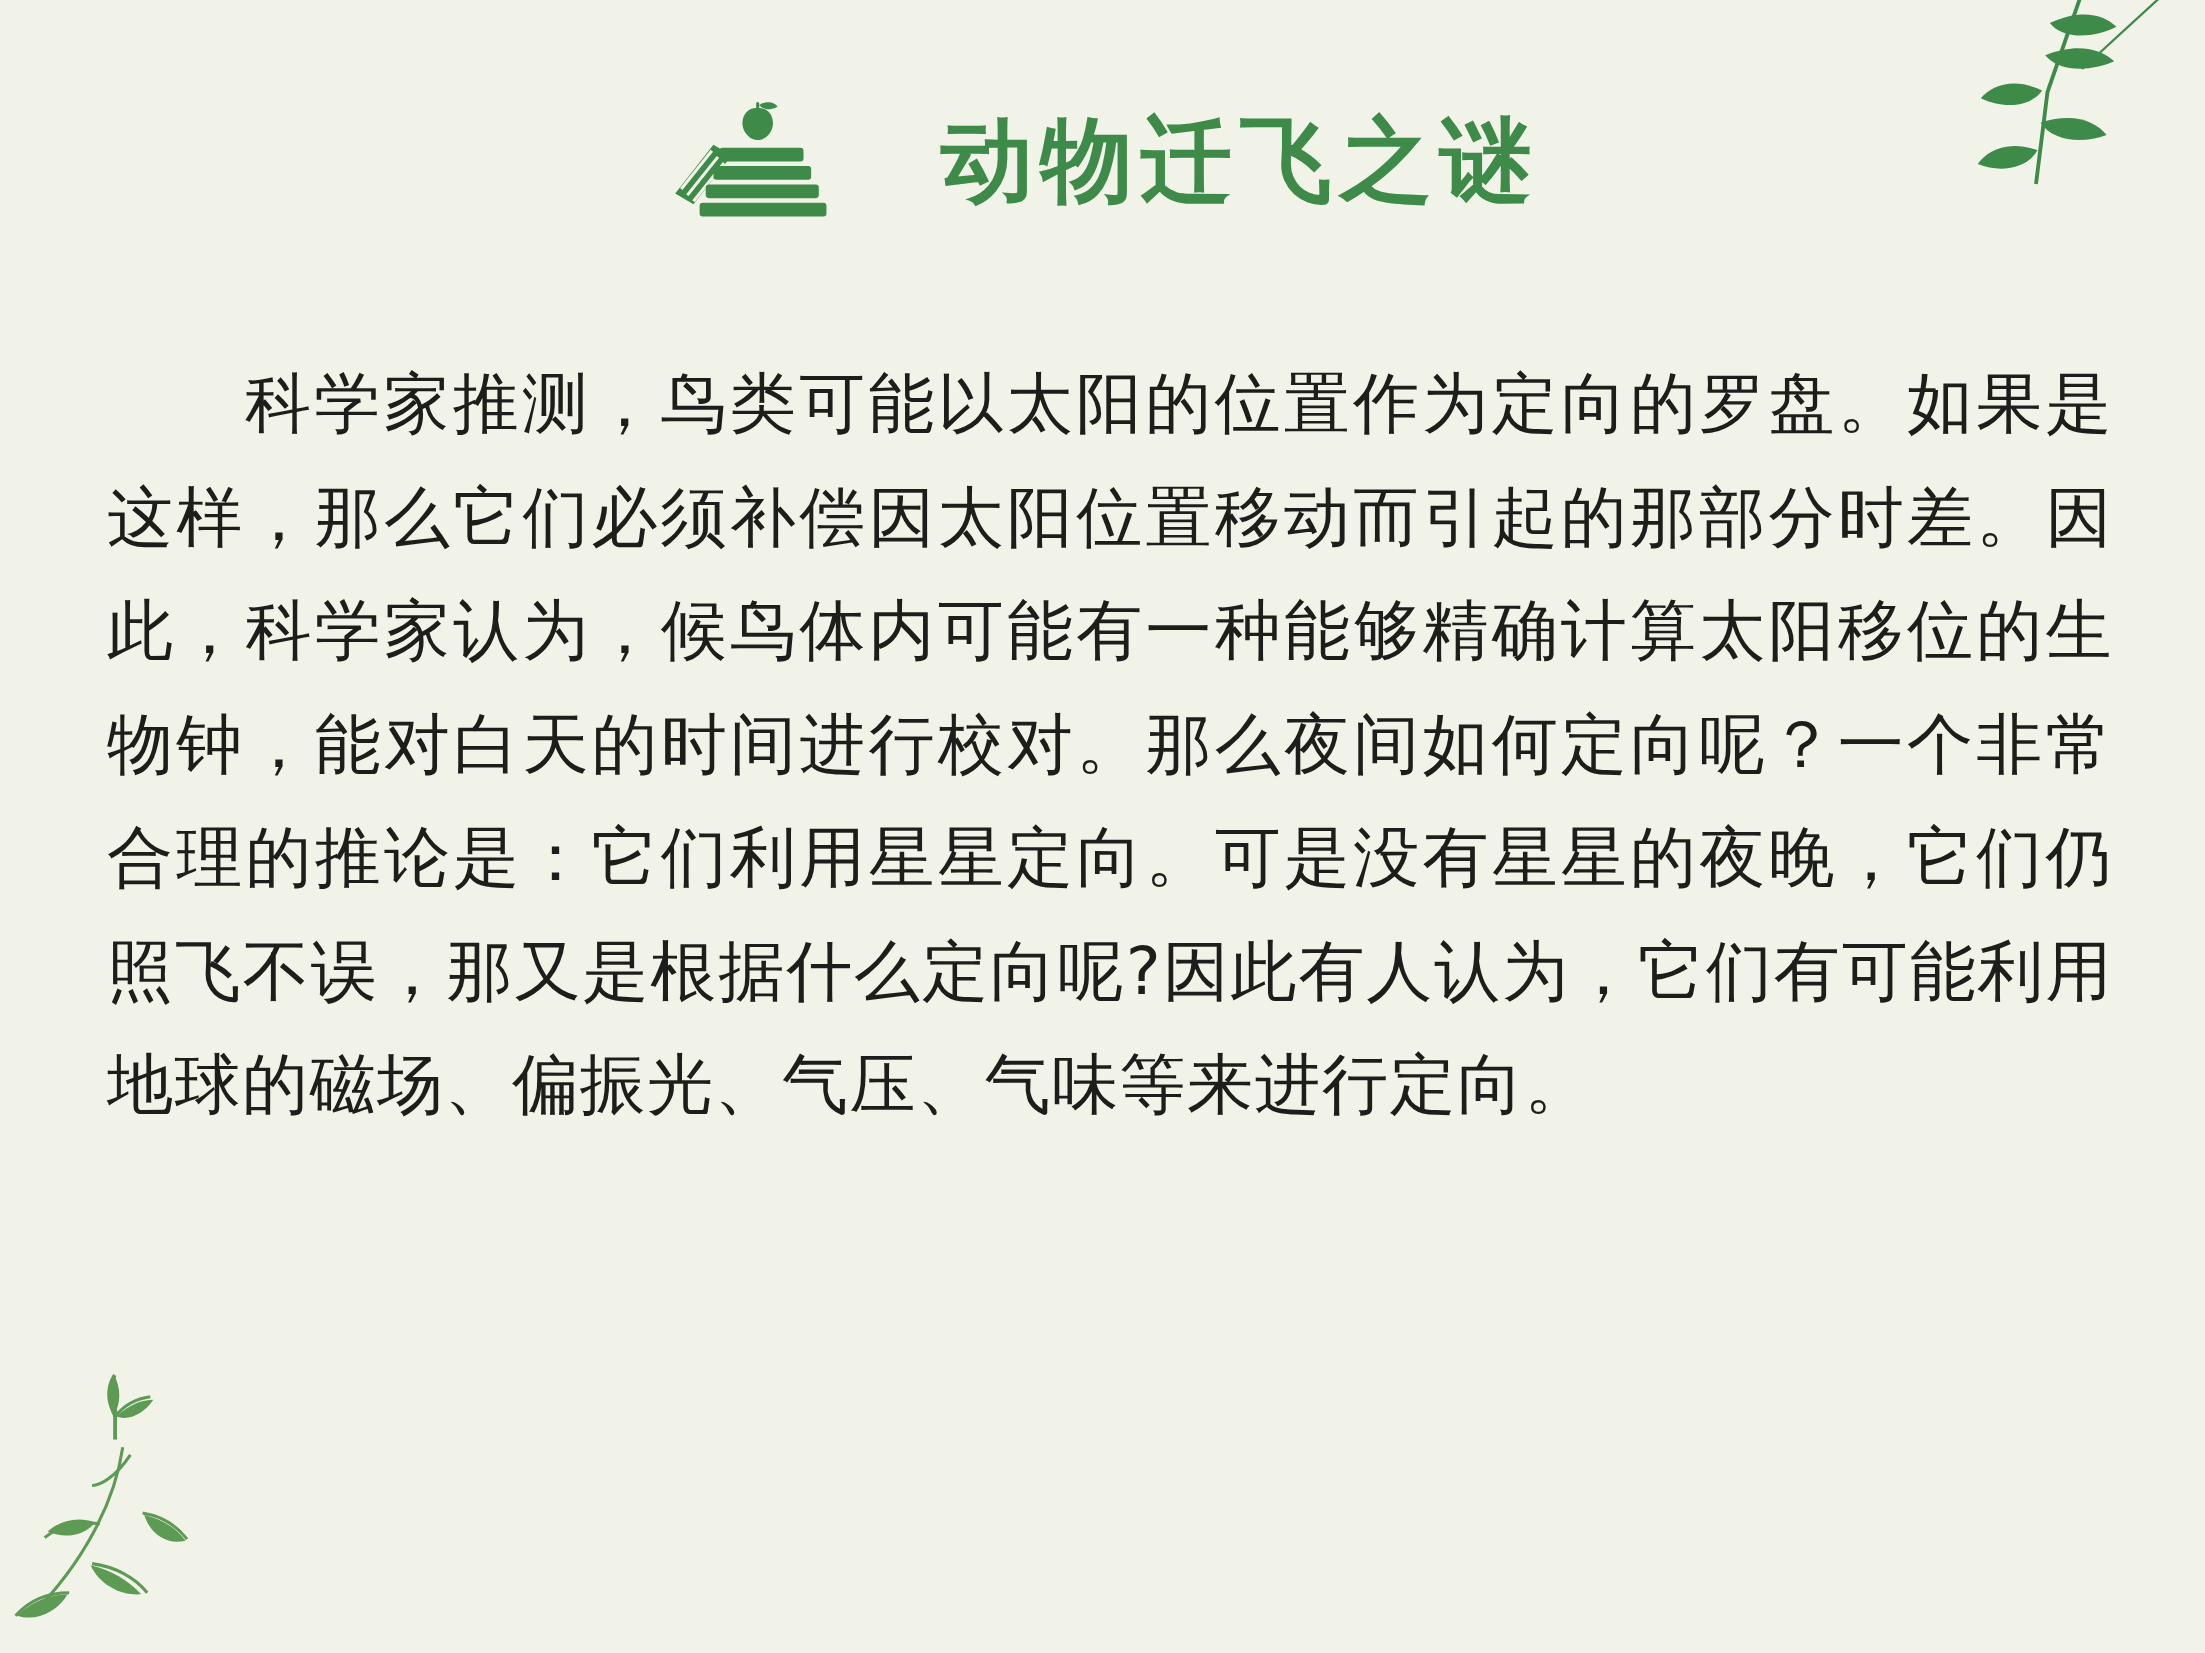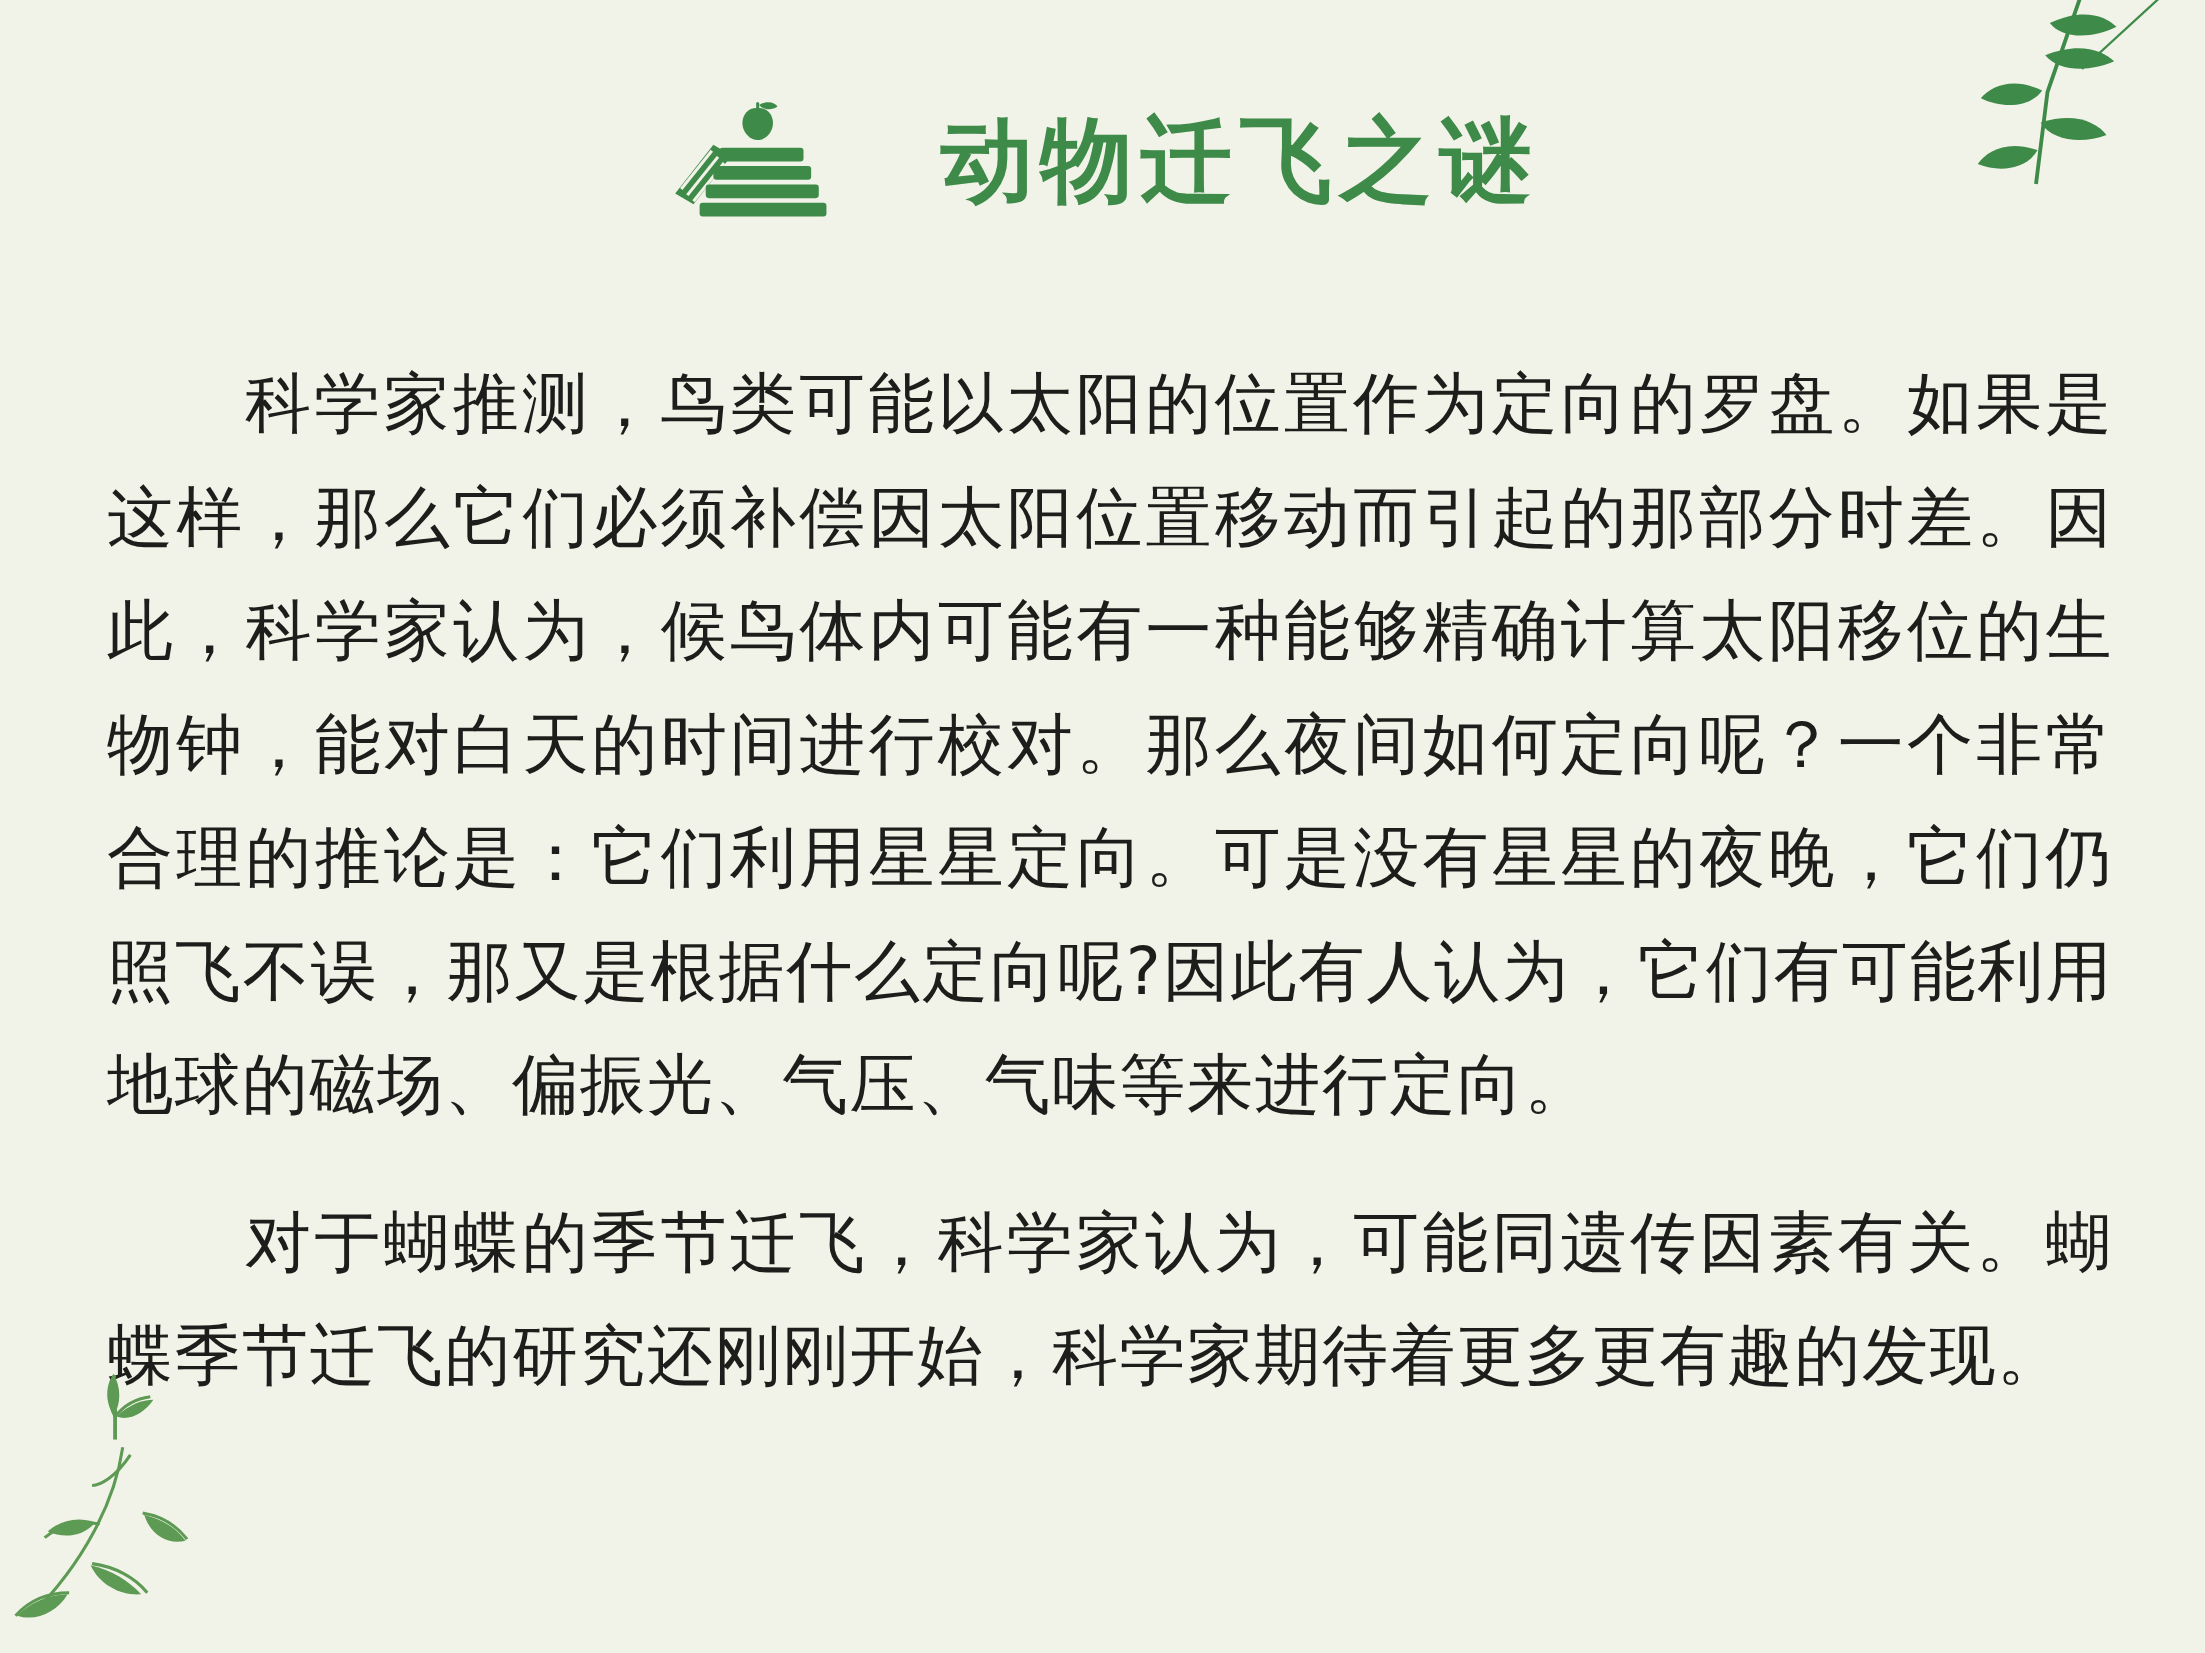--- a/index.html
+++ b/index.html
@@ -130,21 +130,20 @@
           <rect x="52" y="110" width="148" height="18" rx="4"></rect>
           <rect x="44" y="134" width="166" height="18" rx="4"></rect>
         </g>
       </svg>
     </div>
     <div class="slide-title">动物迁飞之谜</div>
   </div>
 
   <div class="body-text">
     <p class="para first">科学家推测，鸟类可能以太阳的位置作为定向的罗盘。如果是这样，那么它们必须补偿因太阳位置移动而引起的那部分时差。因此，科学家认为，候鸟体内可能有一种能够精确计算太阳移位的生物钟，能对白天的时间进行校对。那么夜间如何定向呢？一个非常合理的推论是：它们利用星星定向。可是没有星星的夜晚，它们仍照飞不误，那又是根据什么定向呢?因此有人认为，它们有可能利用地球的磁场、偏振光、气压、气味等来进行定向。</p>
-    <p class="para second">对于蝴蝶的季节迁飞，科学家认为，可能同遗传因素有关。蝴蝶季节迁飞的研究还刚刚开始，科学家期待着更多更有趣的发现。</p>
   </div>
 
   <div class="deco-bottom-left">
     <svg viewBox="0 0 480 380" width="368" height="291" xmlns="http://www.w3.org/2000/svg">
       <g stroke="#5d9a54" stroke-width="4" fill="none">
         <path d="M160 110 C150 180 110 260 40 330"></path>
         <path d="M170 120 C150 150 130 160 120 160"></path>
         <path d="M186 196 C210 200 230 212 244 230"></path>
         <path d="M130 210 C100 206 78 212 58 228"></path>
         <path d="M120 262 C150 266 176 280 192 300"></path>

